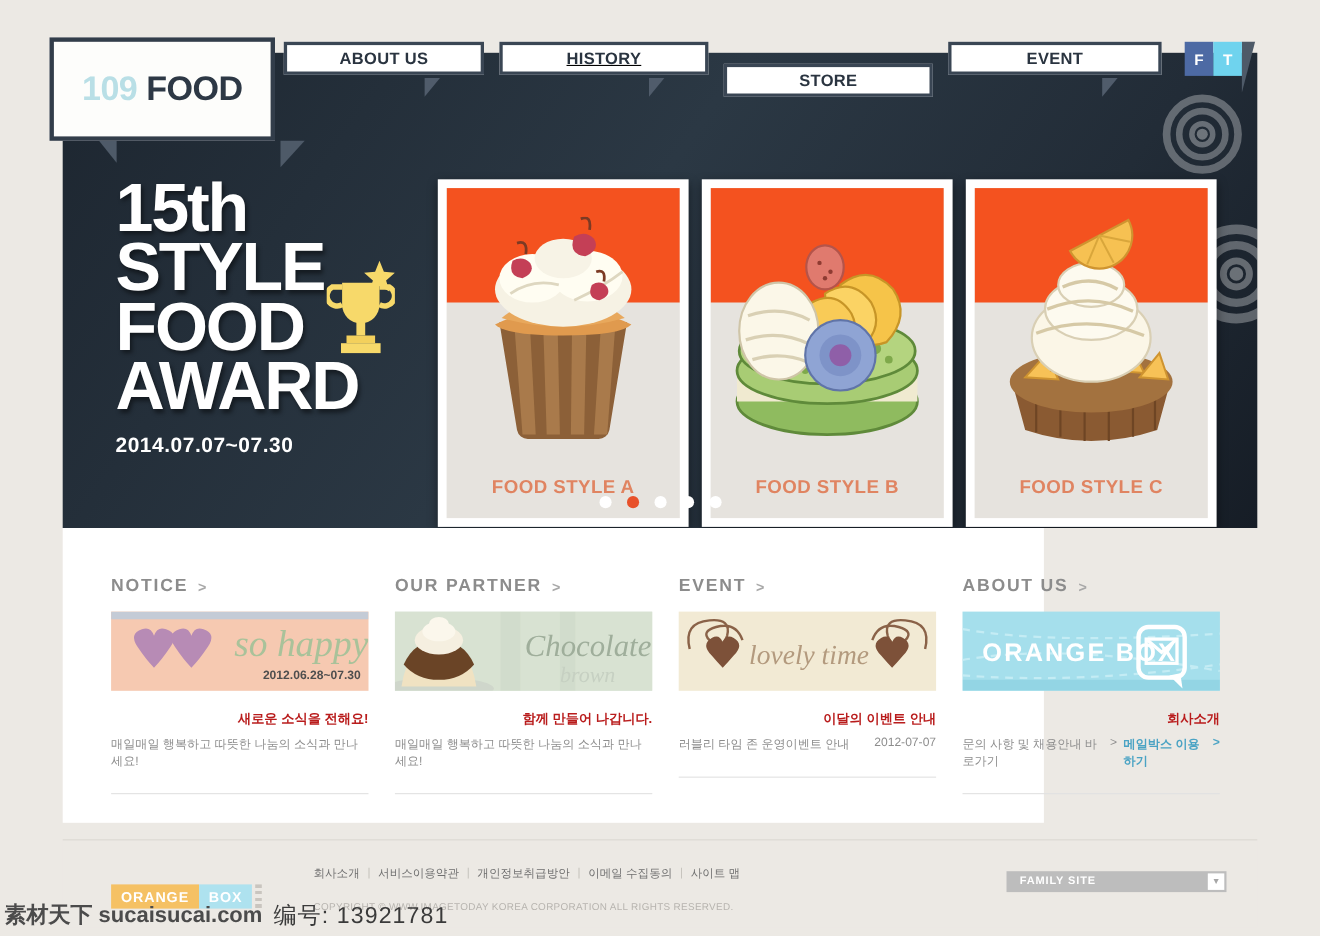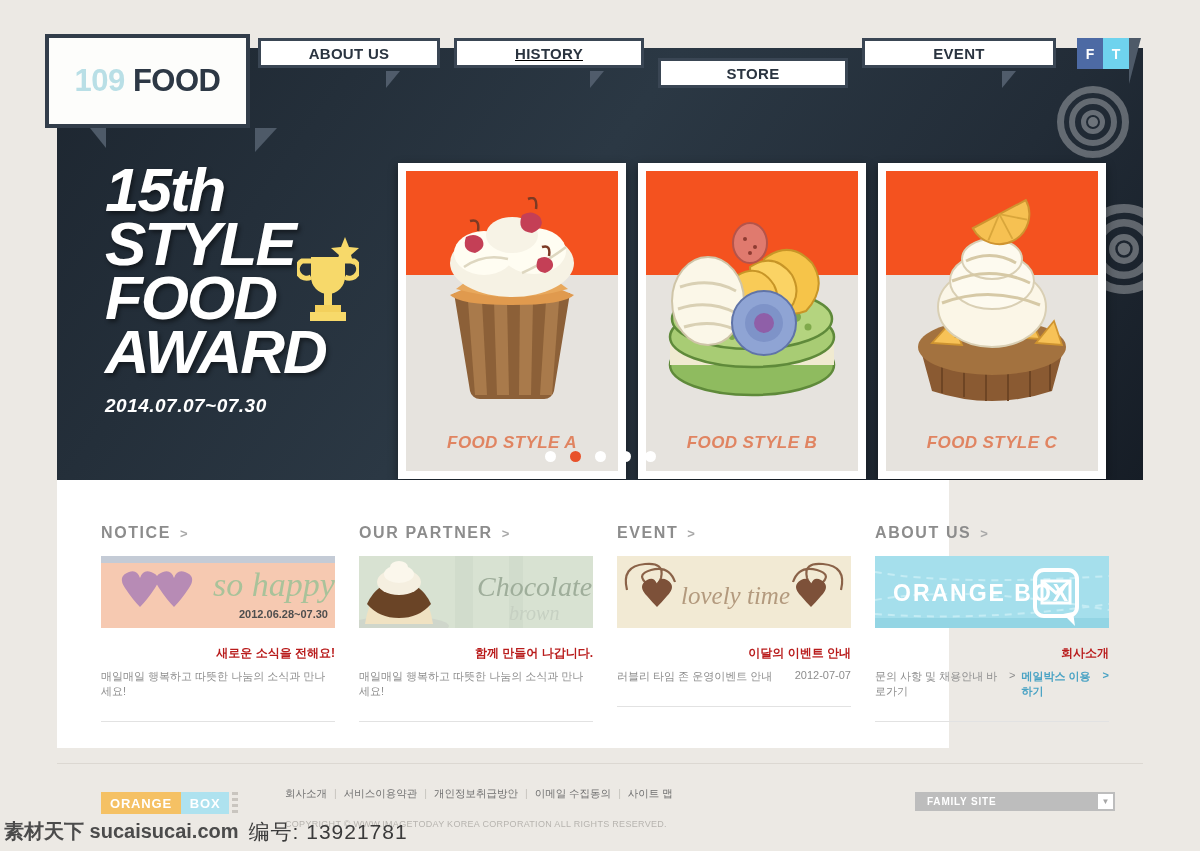--- a/index.html
+++ b/index.html
@@ -56,21 +56,21 @@
   .social.tw { left:1058px; background:#6fd3ee; }
   .social-tail {
     position:absolute; left:1084px; top:4px; width:0; height:0;
     border-left:12px solid #4e5a68; border-bottom:46px solid transparent;
   }
 
   
   #hero {
     position:absolute; left:57px; top:48px; width:1086px; height:432px;
     background:linear-gradient(125deg,#1d2630 0%,#2b3844 45%,#222c37 75%,#161d26 100%);
-    overflow:hidden; z-index:10;font-style:italic;
+    overflow:hidden; z-index:10;
   }
   .ringwrap { position:absolute; }
   .ringwrap .r1 { width:72px; height:72px; border:7px solid rgba(255,255,255,0.30); border-radius:50%; position:absolute; left:0; top:0;}
   .ringwrap .r2 { width:48px; height:48px; border:6px solid rgba(255,255,255,0.30); border-radius:50%; position:absolute; left:12px; top:12px;}
   .ringwrap .r3 { width:24px; height:24px; border:5px solid rgba(255,255,255,0.32); border-radius:50%; position:absolute; left:24px; top:24px;}
   .ringwrap .r4 { width:10px; height:10px; background:rgba(255,255,255,0.35); border-radius:50%; position:absolute; left:31px; top:31px;}
 
   .hero-text { position:absolute; left:48px; top:115px; }
   .hero-title {
     font-size:62px; line-height:54px; font-weight:bold; color:#ffffff;
@@ -116,21 +116,21 @@
   .col-sub { margin-top:7px; font-size:11px; color:#8d8d8d; display:flex; justify-content:space-between; }
   .col-rule { margin-top:22px; border-top:1px solid #e2e2e2; }
   .lnk { color:#8d8d8d; cursor:pointer; }
   .lnk.blue { color:#4aa3c4; font-weight:bold; }
 
   
   #footer {
     position:absolute; left:57px; top:763px; width:1086px; height:80px;
     background:#ece9e4; border-top:1px solid #dcd8d2; z-index:5;
   }
-  .ob-logo { position:absolute; left:44px; top:28px; display:flex; height:22px; }
+  .ob-logo { position:absolute; left:44px; top:40px; display:flex; height:22px; }
   .ob-logo .o { background:#f5c164; color:#ffffff; font-size:13px; font-weight:bold;
       padding:0 9px; display:flex; align-items:center; letter-spacing:0.8px; }
   .ob-logo .b { background:#aee2ef; color:#ffffff; font-size:13px; font-weight:bold;
       padding:0 9px; display:flex; align-items:center; letter-spacing:0.8px; }
   .ob-logo .bars { width:6px; margin-left:3px; background:repeating-linear-gradient(to bottom,#c9c5bf 0 3px,transparent 3px 6px); }
 
   .f-links { position:absolute; left:228px; top:23px; font-size:10.5px; color:#6f6f6f; display:flex; gap:7px; }
   .f-links .sep { color:#c5c2bc; }
   .f-links span.l { cursor:pointer; }
   .f-addr { position:absolute; left:228px; top:40px; font-size:9.5px; color:#8a8a8a; white-space:nowrap; }

